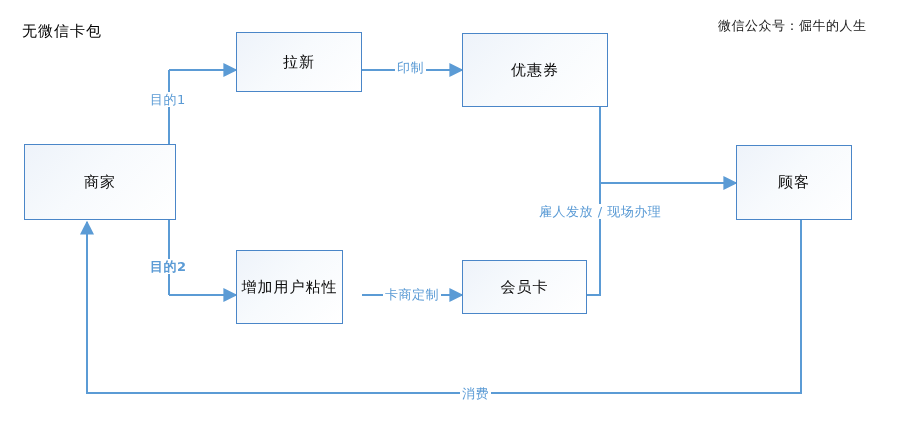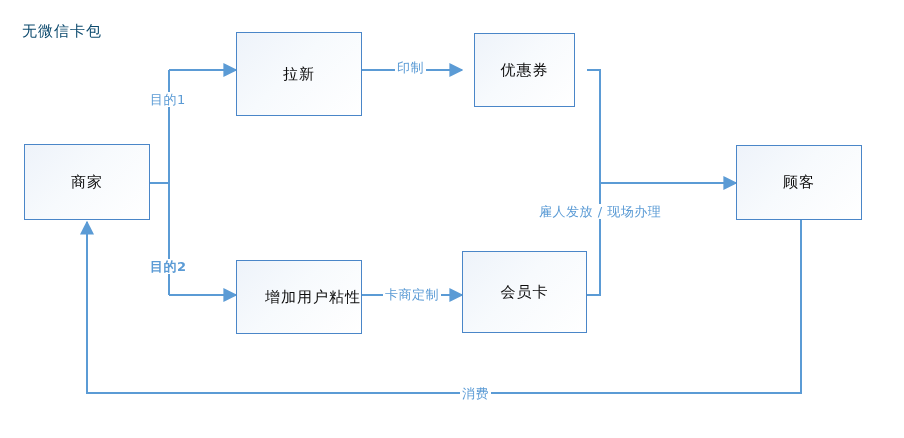--- a/index.html
+++ b/index.html
@@ -48,21 +48,21 @@
     font-size: 13px;
     white-space: nowrap;
     letter-spacing: 0.5px;
     line-height: 1;
     background: #ffffff;
     padding: 1px 2px;
   }
   
   .note-red {
     position: absolute;
-    color: #0c4a6e;
+    color: #000000;
     font-size: 15px;
     white-space: nowrap;
     letter-spacing: 1px;
     line-height: 1;
   }
   .watermark {
     position: absolute;
     color: #1a1a1a;
     font-size: 13px;
     white-space: nowrap;
@@ -98,52 +98,53 @@
       <path d="M 587 70 L 600 70 L 600 183"></path>
 
       <path d="M 587 295 L 600 295 L 600 183"></path>
 
       <path d="M 600 183 L 736 183" marker-end="url(#arrow)"></path>
 
       <path d="M 801 220 L 801 393 L 87 393 L 87 222" marker-end="url(#arrow)"></path>
     </g>
   </svg>
 
-  <div class="node" style="left:24px;  top:144px; width:126px; height:76px;">
+  <div class="node" style="left:24px;  top:144px; width:152px; height:76px;">
     <span class="node-label">商家</span>
   </div>
 
-  <div class="node" style="left:236px; top:32px;  width:126px; height:84px;">
+  <div class="node" style="left:236px; top:32px;  width:126px; height:60px;">
     <span class="node-label">拉新</span>
   </div>
 
-  <div class="node" style="left:462px; top:33px;  width:101px; height:74px;margin-left:12px;">
+  <div class="node" style="left:462px; top:33px;  width:146px; height:74px;">
     <span class="node-label">优惠券</span>
   </div>
 
-  <div class="node" style="left:236px; top:260px; width:126px; height:74px;justify-content:flex-end;">
+  <div class="node" style="left:236px; top:250px; width:107px; height:74px;">
     <span class="node-label">增加用户粘性</span>
   </div>
 
-  <div class="node" style="left:462px; top:251px; width:125px; height:82px;">
+  <div class="node" style="left:462px; top:260px; width:125px; height:54px;">
     <span class="node-label">会员卡</span>
   </div>
 
-  <div class="node" style="left:736px; top:145px; width:126px; height:75px;">
+  <div class="node" style="left:736px; top:145px; width:116px; height:75px;">
     <span class="node-label">顾客</span>
   </div>
 
   <div class="edge-label" style="left:148px; top:92px;">目的1</div>
 
   <div class="edge-label" style="left:148px; top:259px;font-weight:bold;">目的2</div>
 
   <div class="edge-label" style="left:395px; top:60px;">印制</div>
 
   <div class="edge-label" style="left:383px; top:287px;text-align:right;">卡商定制</div>
 
   <div class="edge-label" style="left:537px; top:176px;margin-top:28px;">雇人发放 / 现场办理</div>
 
   <div class="edge-label" style="left:425px; top:386px;margin-left:35px;">消费</div>
 
   <div class="note-red" style="left:22px; top:24px;">无微信卡包</div>
 
+  <div class="watermark" style="left:718px; top:19px;">微信公众号：倔牛的人生</div>
 
 </div>
 
 </body></html>

